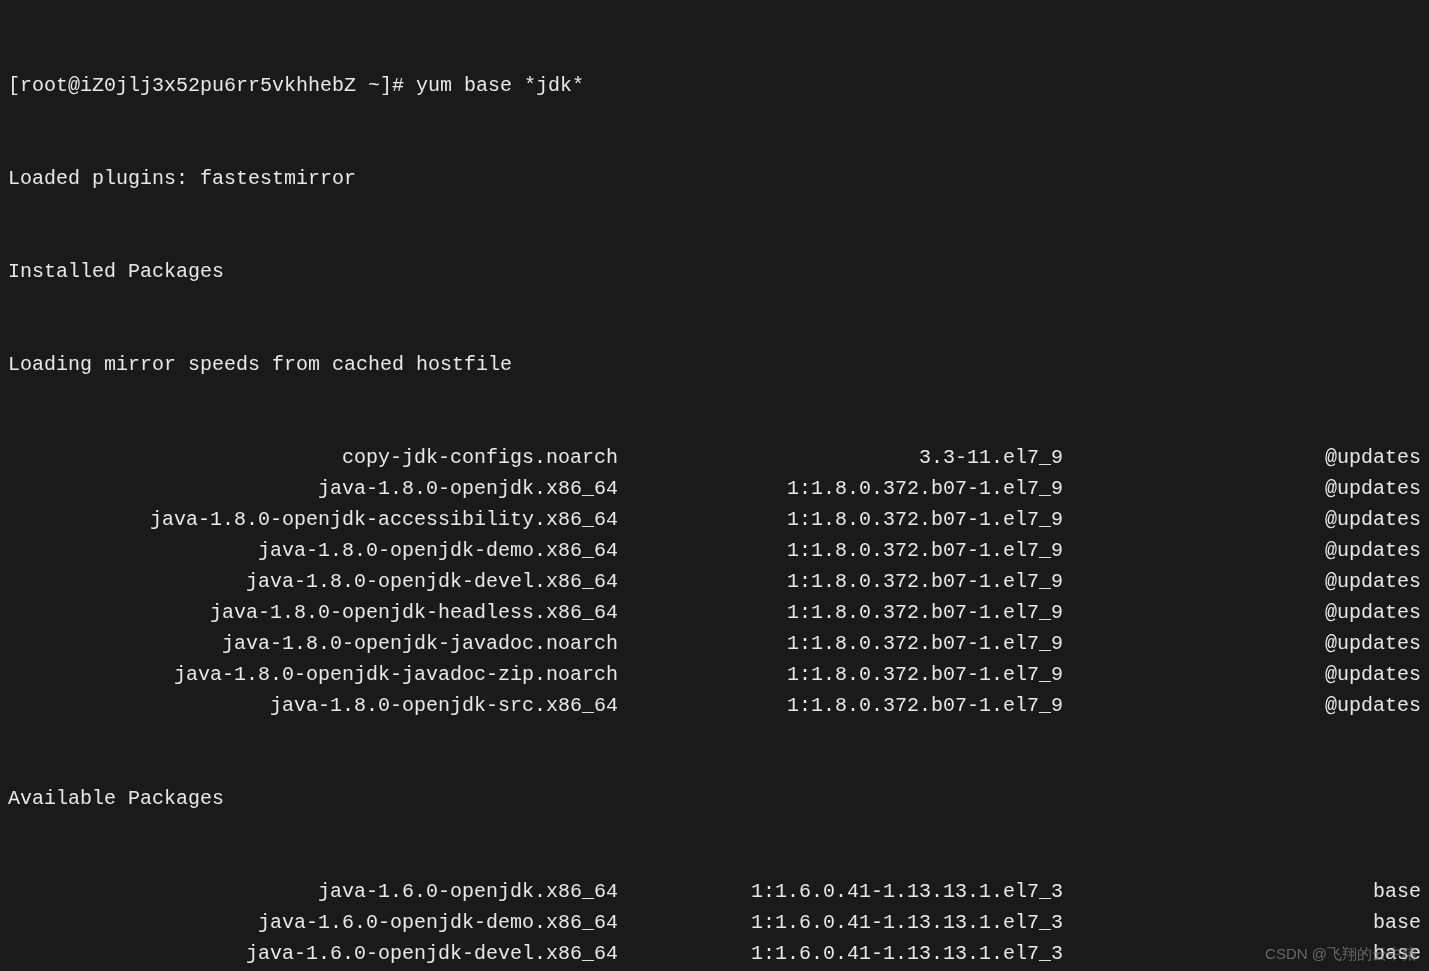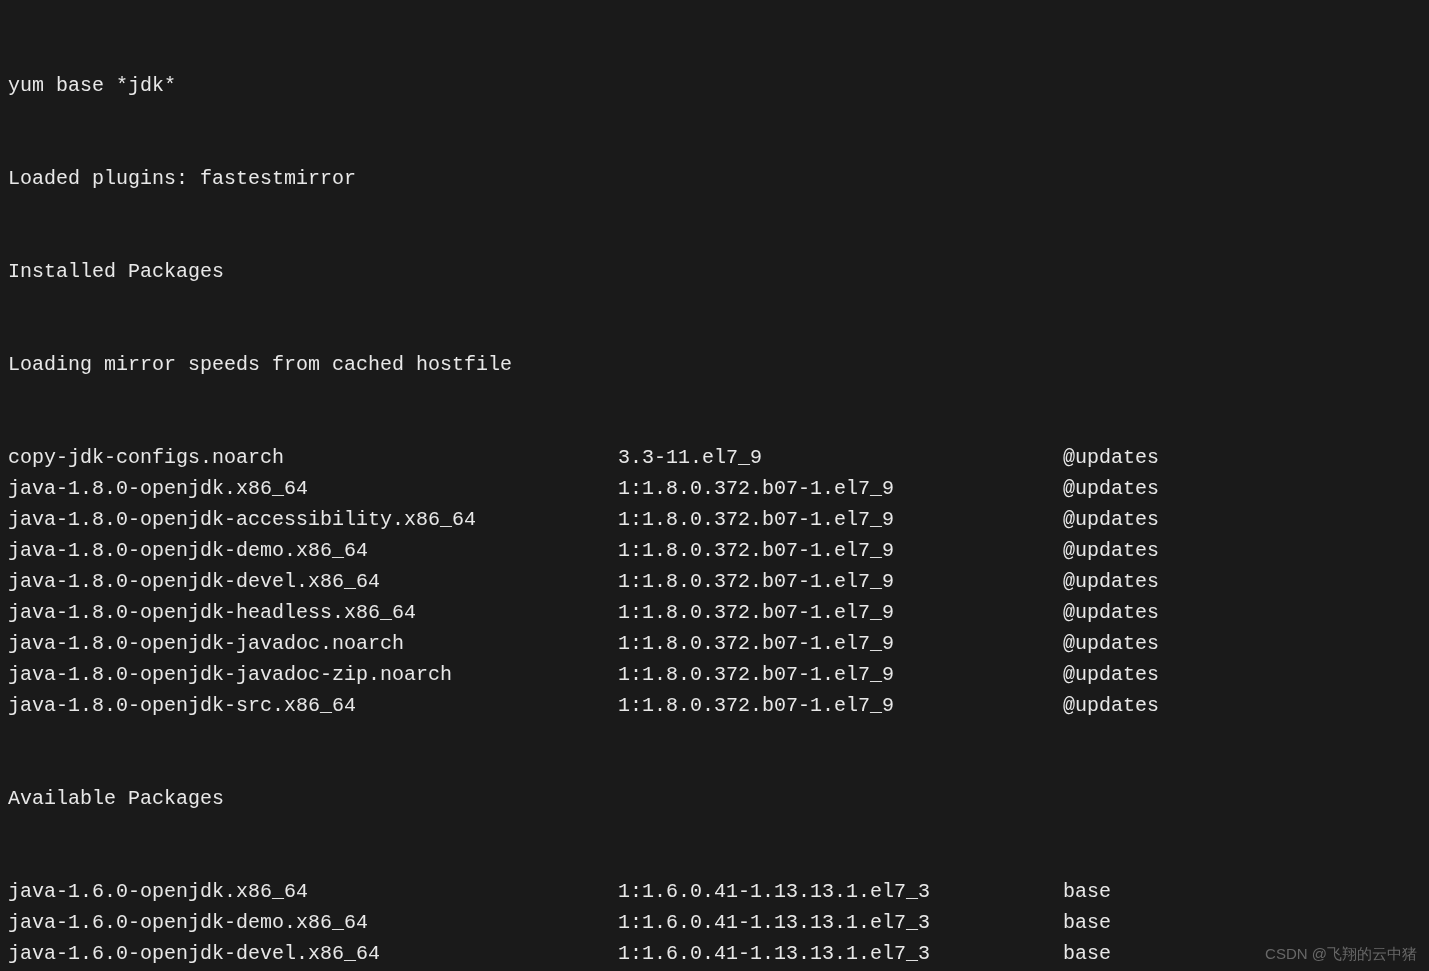--- a/index.html
+++ b/index.html
@@ -21,20 +21,21 @@
     }
     .terminal {
       white-space: pre;
     }
     .prompt-line {
       display: flex;
     }
     .row {
       display: flex;
       width: 100%;
+      text-align: right;
     }
     .col-name {
       width: 610px;
       flex-shrink: 0;
     }
     .col-version {
       width: 445px;
       flex-shrink: 0;
     }
     .col-repo {
@@ -48,21 +49,21 @@
       font-size: 15px;
       font-family: sans-serif;
       opacity: 0.7;
     }
   </style>
 </head>
 <body>
 
 <div class="terminal">
   <div class="prompt-line">
-    <span>yum base *jdk*</span>
+    <span>[root@iZ0jlj3x52pu6rr5vkhhebZ ~]# </span><span>yum base *jdk*</span>
   </div>
   <div>Loaded plugins: fastestmirror</div>
   <div>Installed Packages</div>
   <div>Loading mirror speeds from cached hostfile</div>
   <div id="installed-list"><div class="row"><span class="col-name">copy-jdk-configs.noarch</span><span class="col-version">3.3-11.el7_9</span><span class="col-repo">@updates</span></div><div class="row"><span class="col-name">java-1.8.0-openjdk.x86_64</span><span class="col-version">1:1.8.0.372.b07-1.el7_9</span><span class="col-repo">@updates</span></div><div class="row"><span class="col-name">java-1.8.0-openjdk-accessibility.x86_64</span><span class="col-version">1:1.8.0.372.b07-1.el7_9</span><span class="col-repo">@updates</span></div><div class="row"><span class="col-name">java-1.8.0-openjdk-demo.x86_64</span><span class="col-version">1:1.8.0.372.b07-1.el7_9</span><span class="col-repo">@updates</span></div><div class="row"><span class="col-name">java-1.8.0-openjdk-devel.x86_64</span><span class="col-version">1:1.8.0.372.b07-1.el7_9</span><span class="col-repo">@updates</span></div><div class="row"><span class="col-name">java-1.8.0-openjdk-headless.x86_64</span><span class="col-version">1:1.8.0.372.b07-1.el7_9</span><span class="col-repo">@updates</span></div><div class="row"><span class="col-name">java-1.8.0-openjdk-javadoc.noarch</span><span class="col-version">1:1.8.0.372.b07-1.el7_9</span><span class="col-repo">@updates</span></div><div class="row"><span class="col-name">java-1.8.0-openjdk-javadoc-zip.noarch</span><span class="col-version">1:1.8.0.372.b07-1.el7_9</span><span class="col-repo">@updates</span></div><div class="row"><span class="col-name">java-1.8.0-openjdk-src.x86_64</span><span class="col-version">1:1.8.0.372.b07-1.el7_9</span><span class="col-repo">@updates</span></div></div>
   <div>Available Packages</div>
   <div id="available-list"><div class="row"><span class="col-name">java-1.6.0-openjdk.x86_64</span><span class="col-version">1:1.6.0.41-1.13.13.1.el7_3</span><span class="col-repo">base</span></div><div class="row"><span class="col-name">java-1.6.0-openjdk-demo.x86_64</span><span class="col-version">1:1.6.0.41-1.13.13.1.el7_3</span><span class="col-repo">base</span></div><div class="row"><span class="col-name">java-1.6.0-openjdk-devel.x86_64</span><span class="col-version">1:1.6.0.41-1.13.13.1.el7_3</span><span class="col-repo">base</span></div><div class="row"><span class="col-name">java-1.6.0-openjdk-javadoc.x86_64</span><span class="col-version">1:1.6.0.41-1.13.13.1.el7_3</span><span class="col-repo">base</span></div></div>
 </div>
 
 <div class="watermark">CSDN @飞翔的云中猪</div>

